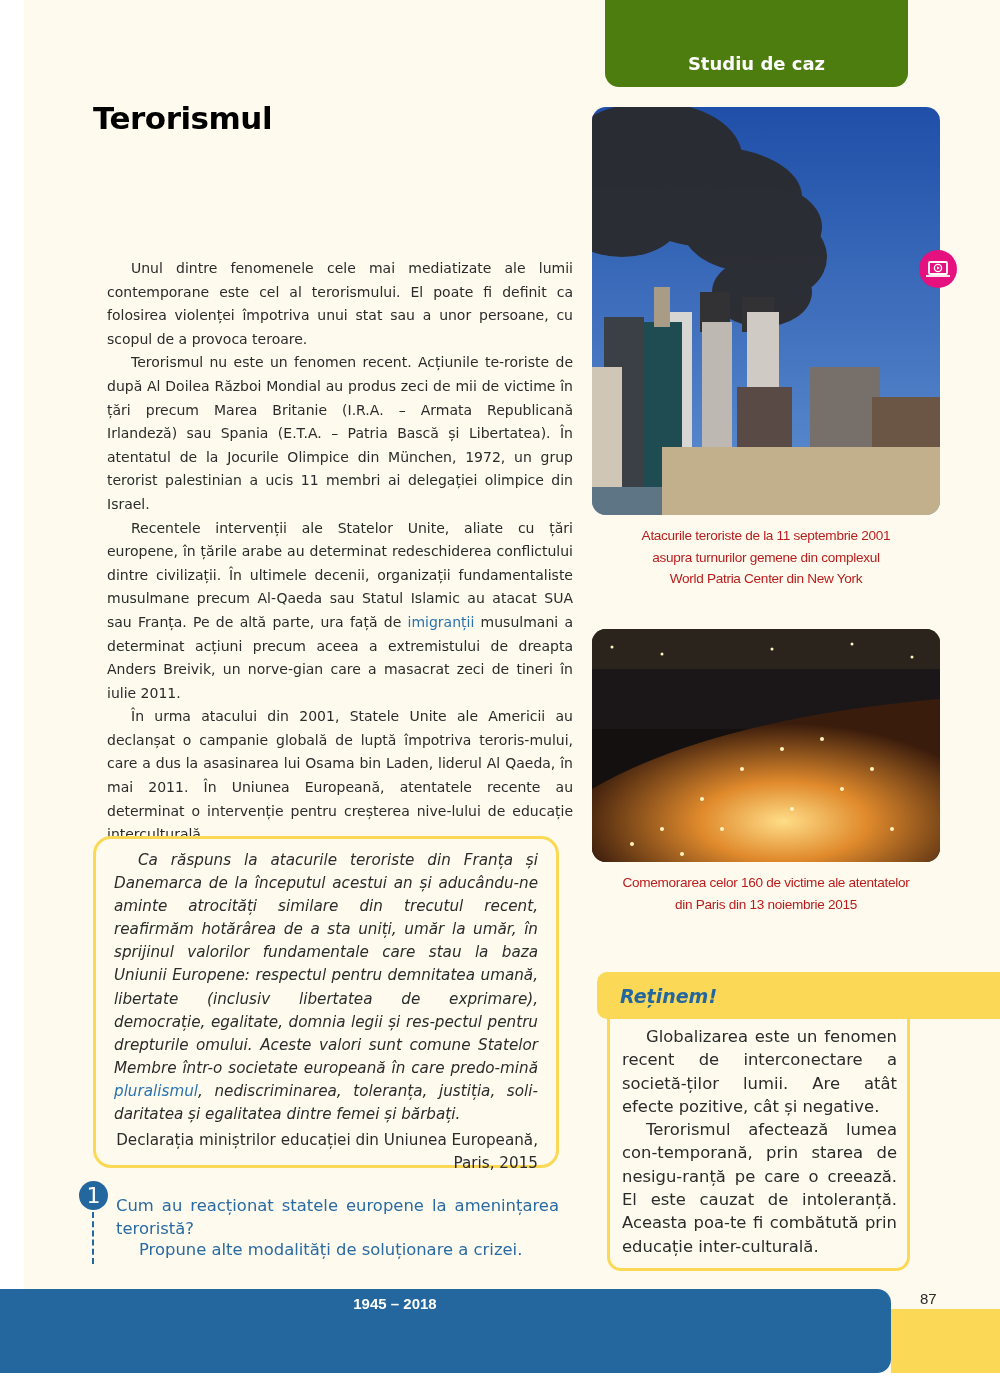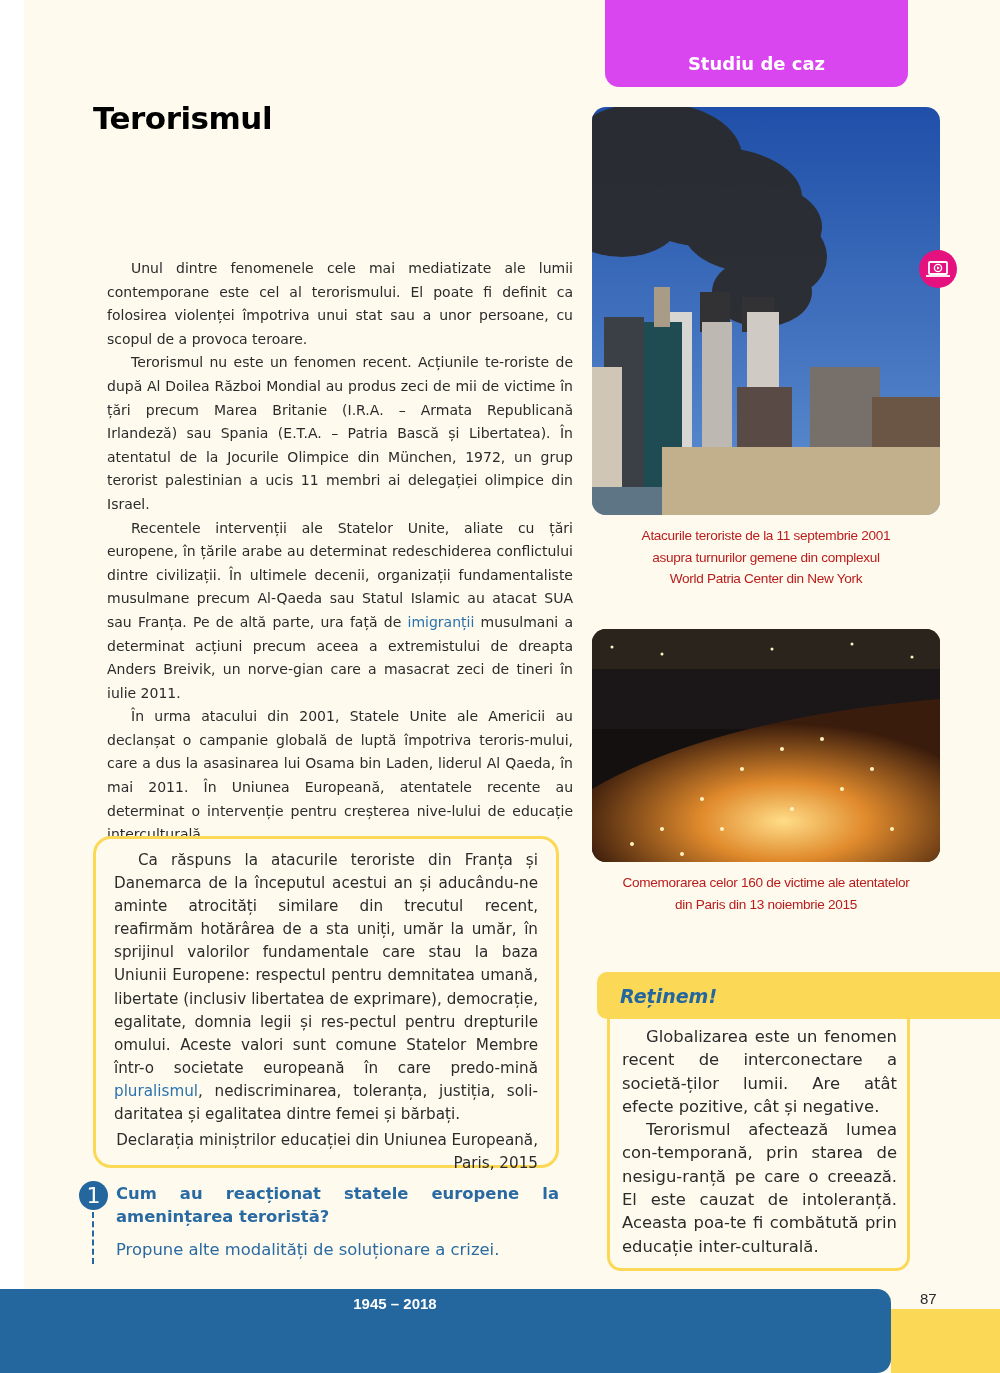--- a/index.html
+++ b/index.html
@@ -1,42 +1,42 @@
 <!DOCTYPE html>
 <html><head>
 <meta charset="utf-8">
 <style>
   * { box-sizing: border-box; margin: 0; padding: 0; }
   html, body { width: 1000px; height: 1373px; overflow: hidden; background: #ffffff; }
   body { position: relative; font-family: "DejaVu Sans", sans-serif; color: #2a2a2a; }
   .page { position: absolute; left: 24px; top: 0; width: 976px; height: 1373px; background: #fefbee; }
 
-  .tab-header { position: absolute; left: 605px; top: 0; width: 303px; height: 87px; background: #d946ef;
+  .tab-header { position: absolute; left: 605px; top: 0; width: 303px; height: 87px; background: #4d7c0f;
     border-radius: 0 0 14px 14px; color: #fff; font-weight: bold; font-size: 18px; text-align: center;
     padding-top: 53px; font-family: "DejaVu Sans", sans-serif; }
 
   .title { position: absolute; left: 93px; top: 100px; font-size: 31px; font-weight: bold; color: #000000; letter-spacing: -0.5px; }
 
   .body-text { position: absolute; left: 107px; top: 249px; width: 466px; font-size: 14px; line-height: 23.6px;
     text-align: justify; color: #2b2b2b; margin-top: 8px; }
   .body-text p { text-indent: 24px; }
   .link-term { color: #2a72ad; }
 
   .quote-box { position: absolute; left: 93px; top: 836px; width: 466px; height: 332px; border: 3px solid #fbd957;
     border-radius: 18px; padding: 10px 18px 0 18px; font-size: 15.2px; line-height: 23.1px; color: #2b2b2b; }
-  .quote-text { text-align: justify; text-indent: 24px; }
+  .quote-text { font-style: italic; text-align: justify; text-indent: 24px; }
   .quote-source { text-align: right; font-size: 15.2px; line-height: 23px; margin-top: 3px; }
 
   .question { position: absolute; left: 79px; top: 1181px; width: 480px; }
   .q-num { position: absolute; left: 0; top: 0; width: 29px; height: 29px; border-radius: 50%; background: #23679e;
     color: #fff; font-size: 22px; line-height: 29px; text-align: center; }
   .q-dash { position: absolute; left: 13px; top: 31px; width: 0; height: 52px; border-left: 2px dashed #23679e; }
   .q-text { position: absolute; left: 37px; width: 443px; font-size: 16.4px; line-height: 22.5px; color: #2a6aa3; text-align: justify; }
-  .q1 { top: 2px; font-weight: bold; }
-  .q2 { top: 58px; }
+  .q1 { top: 14px; }
+  .q2 { top: 58px; margin-left: 23px; }
 
   .photo { position: absolute; border-radius: 14px; overflow: hidden; }
   .photo svg { display: block; width: 100%; height: 100%; }
   .photo-wtc { left: 592px; top: 107px; width: 348px; height: 408px; }
   .photo-paris { left: 592px; top: 629px; width: 348px; height: 233px; }
 
   .caption { position: absolute; left: 592px; width: 348px; text-align: center; font-size: 13.6px; line-height: 21.5px;
     color: #b91c1c; font-family: "Liberation Sans", sans-serif; letter-spacing: -0.3px; }
   .caption-1 { top: 525px; }
   .caption-2 { top: 872px; }

